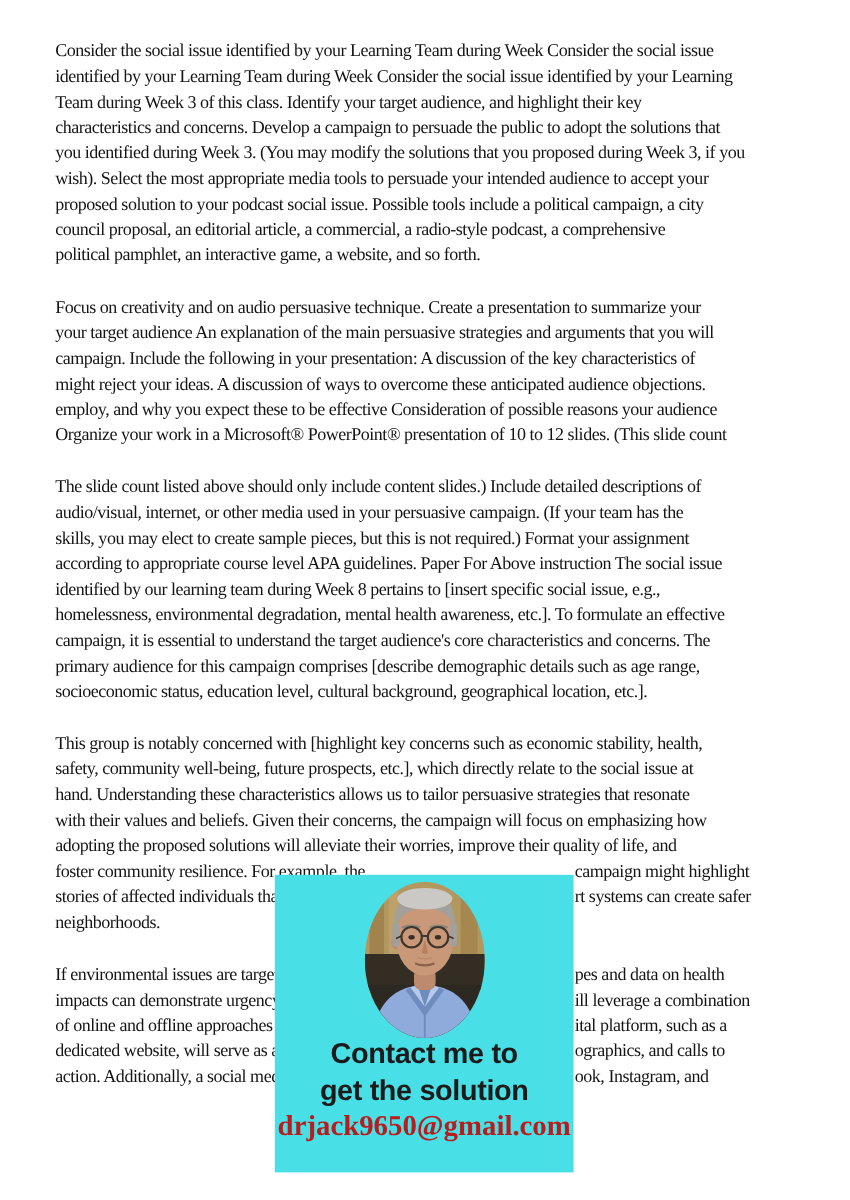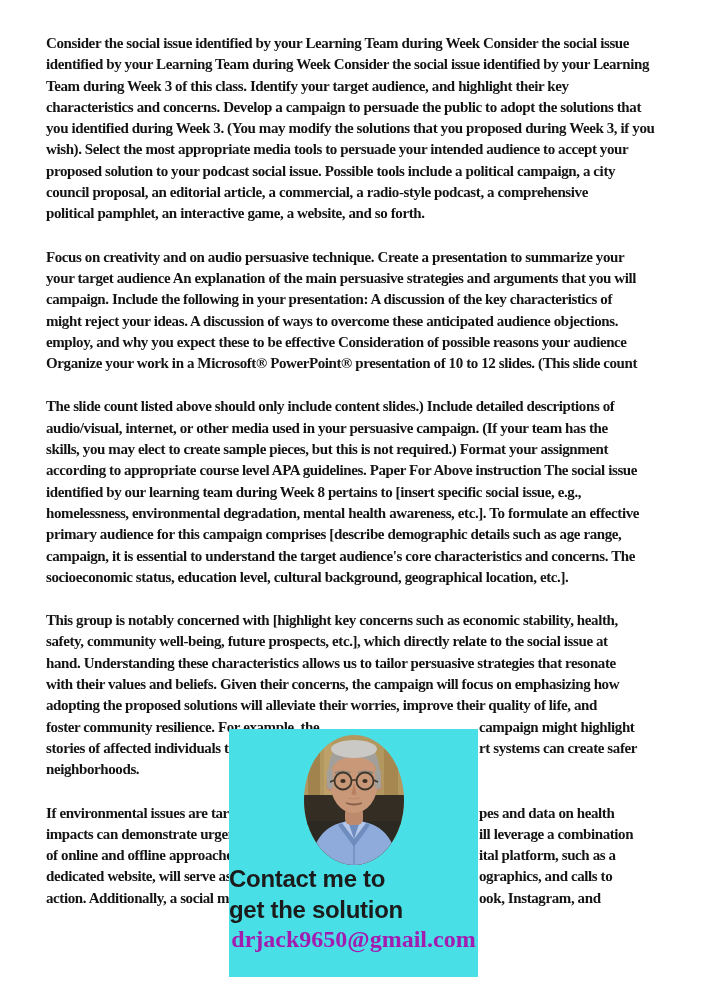--- a/index.html
+++ b/index.html
@@ -9,30 +9,30 @@
     overflow:hidden;
     position:relative;
     font-family:"Liberation Serif", serif;
   }
   .doc {
     position:absolute; left:46px; top:33px; width:616px;
     font-size:15px; line-height:21.3px; letter-spacing:-0.4px;
     color:#141414;
   }
   .paragraph { margin:0 0 22px 0; }
-  .line { position:relative; height:21.3px; white-space:nowrap;font-weight:bold; }
+  .line { position:relative; height:21.3px; white-space:nowrap; }
   .frag-right { position:absolute; left:433px; top:0; }
   .promo {
     position:absolute; left:229px; top:729px; width:249px; height:248px;
     z-index:5;
   }
   .photo { position:absolute; left:75px; top:6px; width:100px; height:130px; }
   .photo svg { display:block; width:100%; height:100%; }
   .promo-heading {
-    position:absolute; top:134px; left:0; width:100%; text-align:left;
+    position:absolute; top:134px; left:0; width:100%; text-align:center;
     font-family:"Liberation Sans", sans-serif; font-weight:bold;
     font-size:24px; line-height:31px; letter-spacing:-0.3px; color:#1b1b1b;
   }
   .promo-email {
     position:absolute; top:197px; left:0; width:100%; text-align:center;
     font-family:"Liberation Serif", serif; font-weight:bold;
     font-size:24px; color:#000000;
   }
 </style>
 </head>
@@ -58,22 +58,22 @@
       <div class="line">employ, and why you expect these to be effective Consideration of possible reasons your audience</div>
       <div class="line">Organize your work in a Microsoft® PowerPoint® presentation of 10 to 12 slides. (This slide count</div>
     </div>
     <div class="paragraph">
       <div class="line">The slide count listed above should only include content slides.) Include detailed descriptions of</div>
       <div class="line">audio/visual, internet, or other media used in your persuasive campaign. (If your team has the</div>
       <div class="line">skills, you may elect to create sample pieces, but this is not required.) Format your assignment</div>
       <div class="line">according to appropriate course level APA guidelines. Paper For Above instruction The social issue</div>
       <div class="line">identified by our learning team during Week 8 pertains to [insert specific social issue, e.g.,</div>
       <div class="line">homelessness, environmental degradation, mental health awareness, etc.]. To formulate an effective</div>
+      <div class="line">campaign, it is essential to understand the target audience's core characteristics and concerns. The</div>
       <div class="line">primary audience for this campaign comprises [describe demographic details such as age range,</div>
-      <div class="line">campaign, it is essential to understand the target audience's core characteristics and concerns. The</div>
       <div class="line">socioeconomic status, education level, cultural background, geographical location, etc.].</div>
     </div>
     <div class="paragraph">
       <div class="line">This group is notably concerned with [highlight key concerns such as economic stability, health,</div>
       <div class="line">safety, community well-being, future prospects, etc.], which directly relate to the social issue at</div>
       <div class="line">hand. Understanding these characteristics allows us to tailor persuasive strategies that resonate</div>
       <div class="line">with their values and beliefs. Given their concerns, the campaign will focus on emphasizing how</div>
       <div class="line">adopting the proposed solutions will alleviate their worries, improve their quality of life, and</div>
       <div class="line"><span class="frag-left">foster community resilience. For example, the</span><span class="frag-right">campaign might highlight</span></div>
       <div class="line"><span class="frag-left">stories of affected individuals that show how</span><span class="frag-right">rt systems can create safer</span></div>
@@ -140,14 +140,14 @@
 
         <path d="M42,68 Q50,71 58,68" stroke="#8a5f4c" stroke-width="1.8" fill="none"></path>
         <path d="M44,63 Q50,65 56,63" stroke="#b8805f" stroke-width="1" fill="none" opacity="0.7"></path>
       </g>
     </svg>
   </div>
   <div class="promo-heading" style="color: rgb(27, 27, 27);">
     <div>Contact me to</div>
     <div>get the solution</div>
   </div>
-  <div class="promo-email" style="color: #a21caf;">drjack9650@gmail.com</div>
+  <div class="promo-email" style="color: #b91c1c;">drjack9650@gmail.com</div>
 </div>
 
 </body></html>

